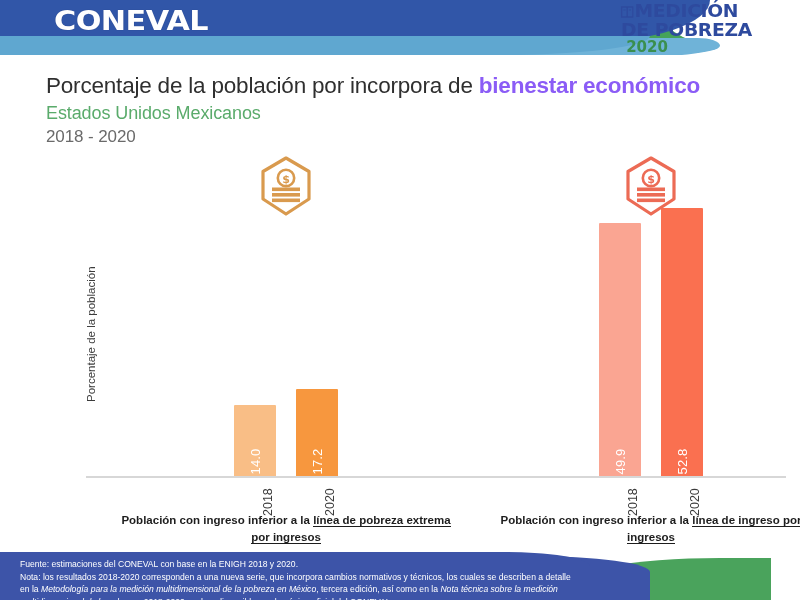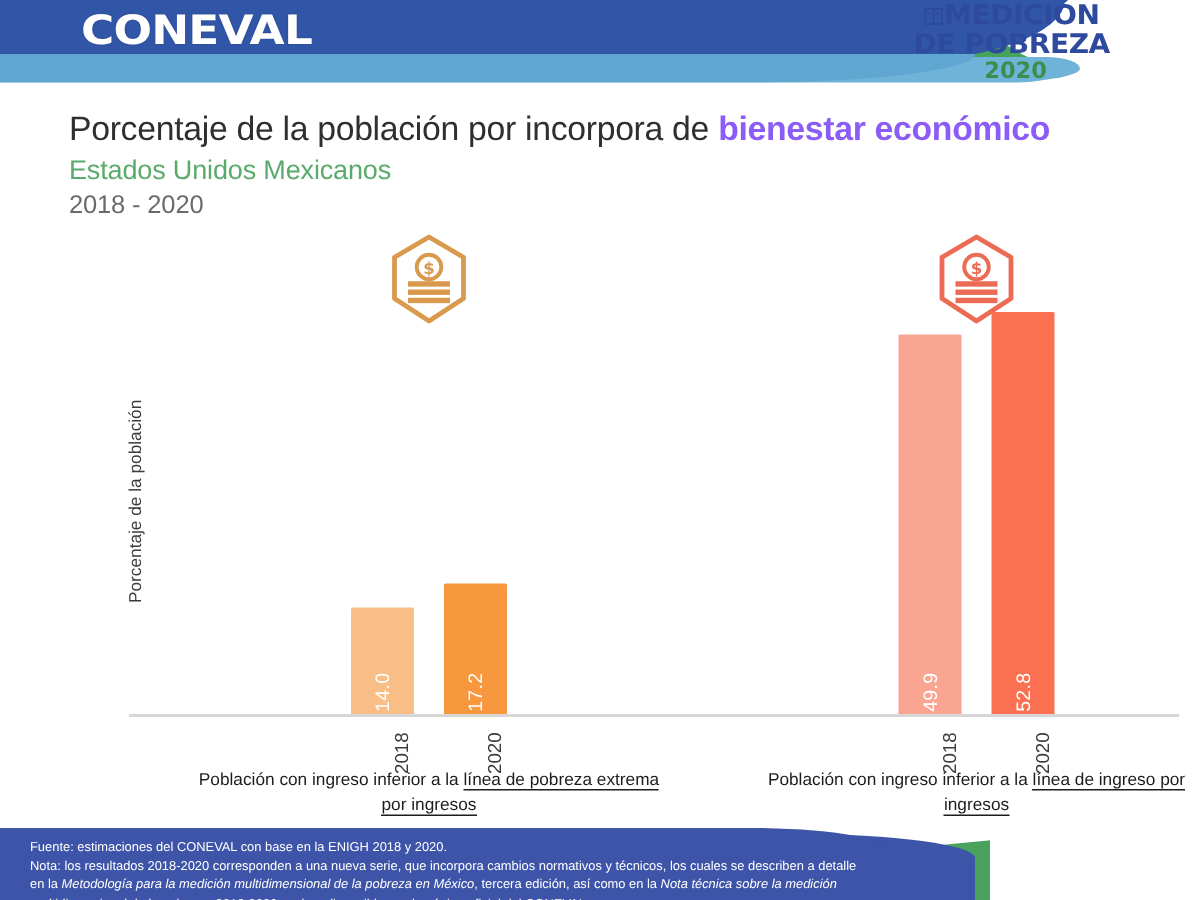--- a/index.html
+++ b/index.html
@@ -49,21 +49,21 @@
     font-weight:bold;font-size:27px;letter-spacing:-0.5px;
     color:#ffffff;
     transform:scaleX(1.12);transform-origin:left top;
     text-shadow:0 0 1px rgba(0,0,0,.25);
   }
   #tagline{
     position:absolute;left:236px;top:16px;
     font-size:13.5px;color:#ffffff;font-weight:500;letter-spacing:.1px;
   }
   #medicion-block{
-    position:absolute;right:20px;top:2px;text-align:center;line-height:1.0;
+    position:absolute;right:8px;top:2px;text-align:left;line-height:1.0;
   }
   .med-l1,.med-l2{
     font-family:"DejaVu Sans", sans-serif;
     font-weight:bold;font-size:18px;color:#2e4a9e;letter-spacing:-0.3px;
     transform:scaleX(1.04);transform-origin:right center;
   }
   .med-l1{margin-bottom:1px;}
   .med-year{
     font-family:"DejaVu Sans", sans-serif;
     font-size:15px;color:#3a8f4f;font-weight:600;letter-spacing:0px;margin-top:1px;
@@ -117,27 +117,27 @@
     position:absolute;top:310px;
     font-size:12.5px;color:#3b3b3b;white-space:nowrap;
     transform:rotate(-90deg);transform-origin:left top;
   }
 
   .hexicon{
     position:absolute;width:56px;height:62px;
   }
   .groupcap{
     position:absolute;top:340px;
-    text-align:center;font-size:11.5px;color:#1d1d1d;line-height:1.5;
+    text-align:center;font-size:11.5px;color:#1d1d1d;line-height:1.5;font-weight:bold;
   }
   .u{border-bottom:1px solid #1d1d1d;}
 
   
   #footer{
-    position:absolute;left:0;top:552px;width:660px;height:48px;overflow:hidden;
+    position:absolute;left:0;top:552px;width:771px;height:48px;overflow:hidden;
   }
   .ft-blue{
     position:absolute;left:-10px;top:4px;width:660px;height:48px;
     background:#3d54a8;
     border-top-right-radius:120px 16px;
   }
   .ft-blue2{
     position:absolute;left:-10px;top:0px;width:600px;height:52px;
     background:#3d54a8;
     border-top-right-radius:90px 14px;

